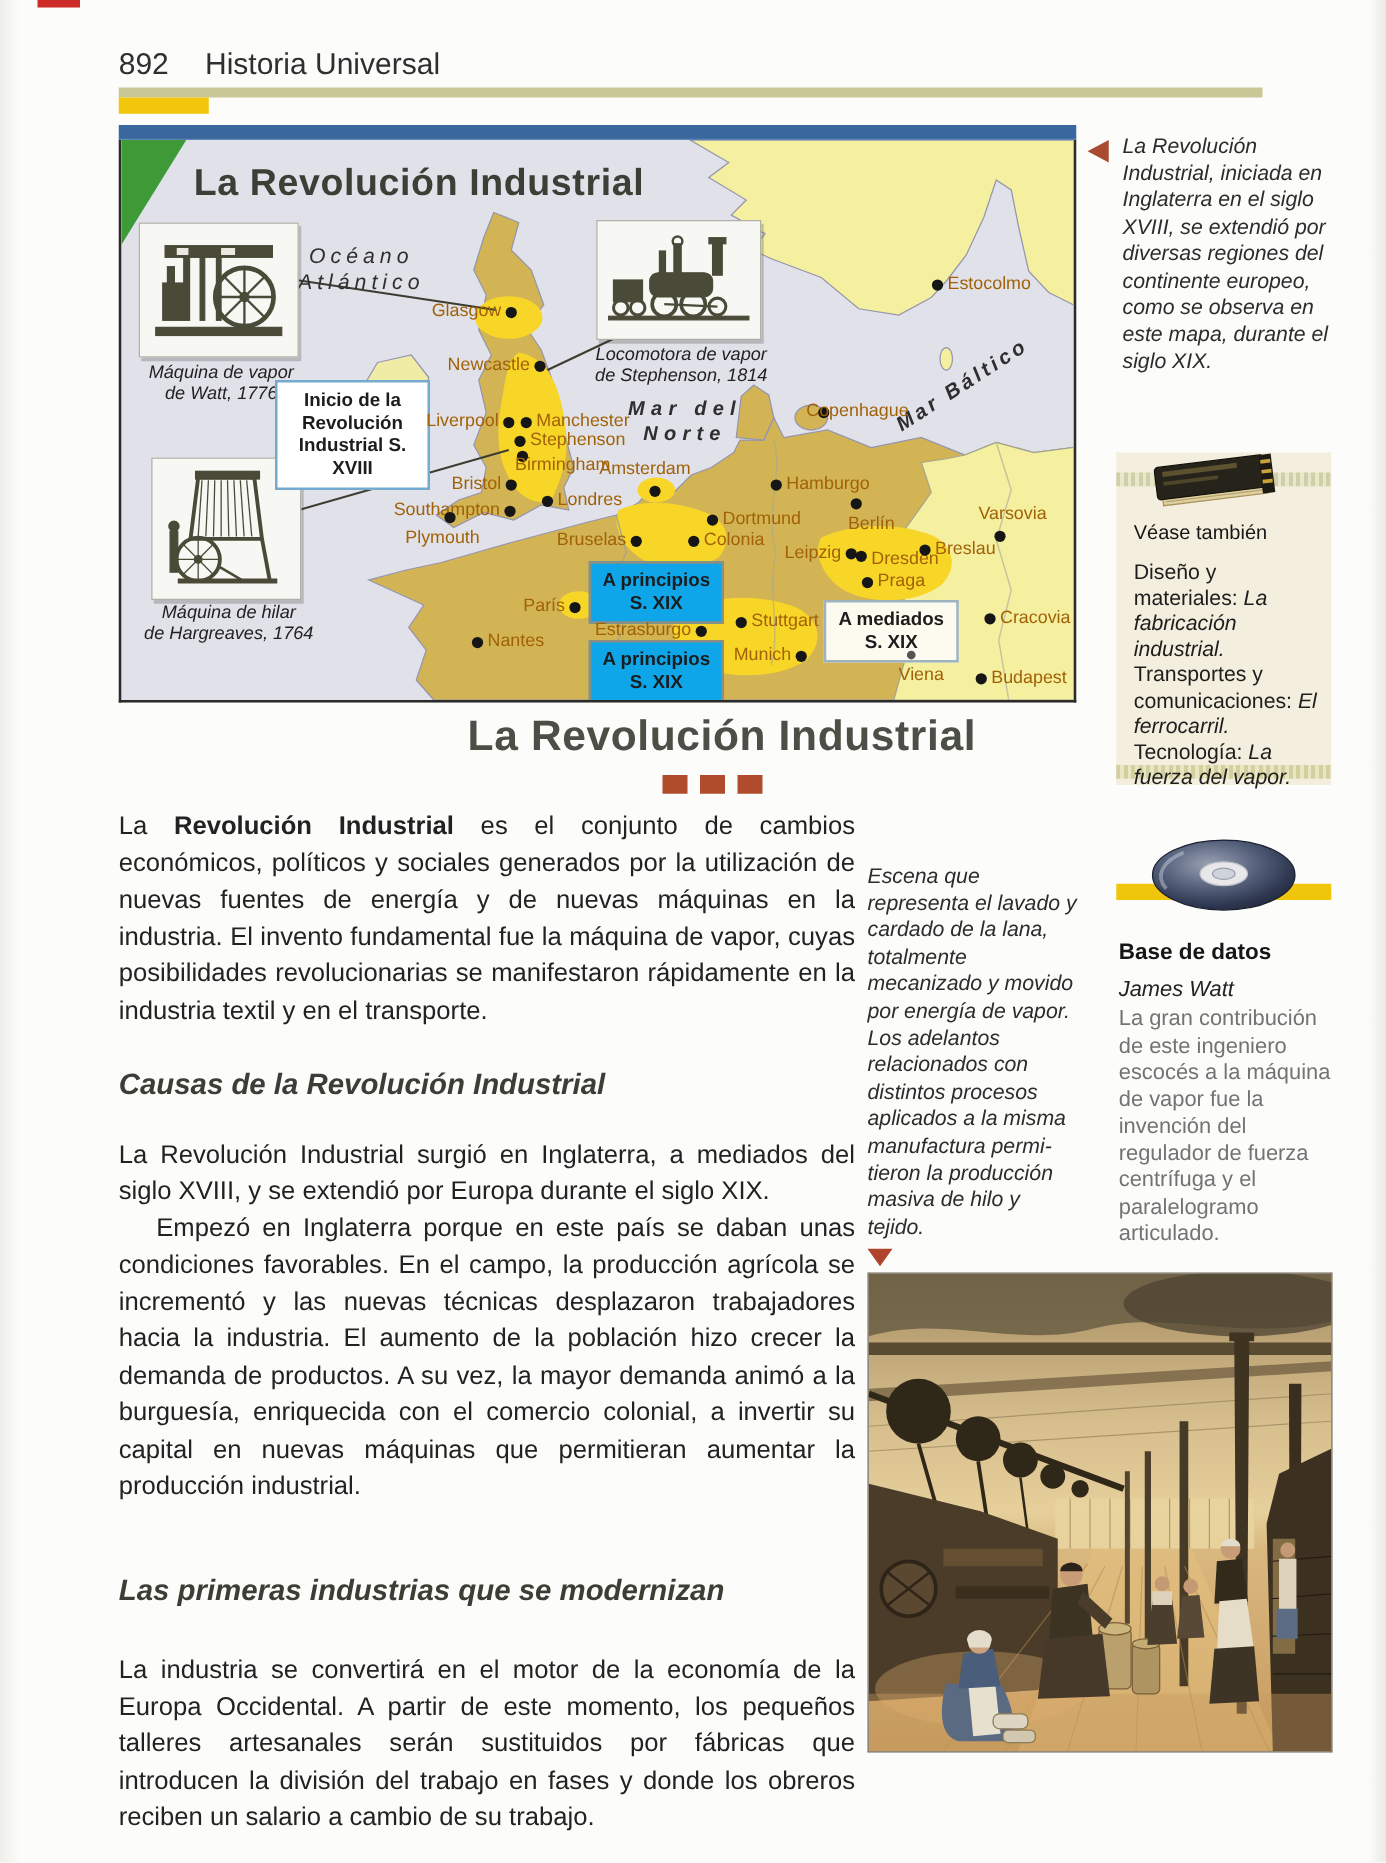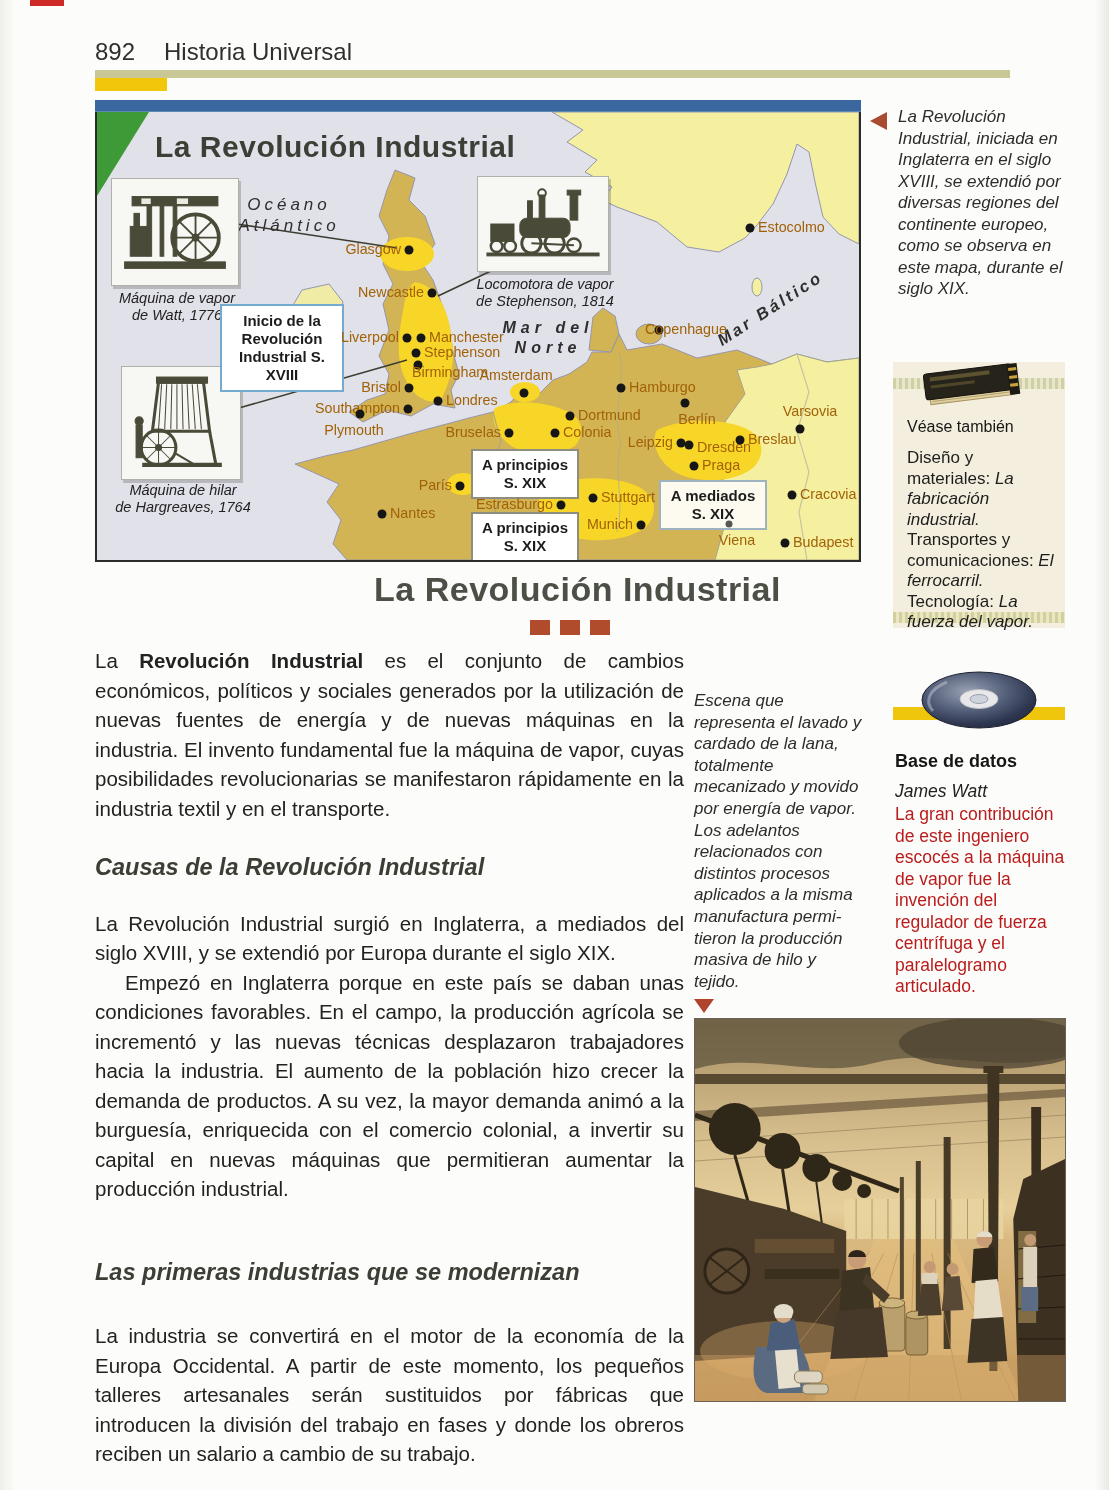--- a/index.html
+++ b/index.html
@@ -22,21 +22,21 @@
   .map-bluebar{height:11px;background:#3a679d;border-bottom:1px solid #5d88b5;}
   .map-inner{position:relative;height:448px;background:#e1e1ea;border:2px solid #2b2b28;border-top:none;overflow:hidden;}
   .map-inner svg.geo{position:absolute;left:0;top:0;width:762px;height:448px;}
   .map-title{left:58px;top:18px;font-size:30px;font-weight:bold;color:#3b4036;letter-spacing:.5px;}
   .sea{color:#2e2e2e;font-style:italic;text-align:center;line-height:1.25;}
   .sea-atl{left:112px;top:82px;width:160px;font-size:17px;letter-spacing:4px;}
   .sea-nor{left:396px;top:206px;width:110px;font-size:16px;font-weight:bold;letter-spacing:5px;}
   .sea-bal{left:598px;top:186px;width:150px;font-size:16.5px;font-weight:bold;letter-spacing:3px;transform:rotate(-33deg);}
   .mbox{position:absolute;text-align:center;font-weight:bold;color:#1c1c1c;line-height:1.2;}
   .mbox-inicio{left:123px;top:192px;width:118px;background:#fff;border:2px solid #74aace;font-size:15px;padding:6px 1px;}
-  .mbox-cream{width:100px;background:#ffffff;border:2px solid #8e8e80;font-size:15px;padding:5px 2px;}
+  .mbox-cream{width:100px;background:#0ea5e9;border:2px solid #8e8e80;font-size:15px;padding:5px 2px;}
   .mbox-p1{left:374px;top:337px;}
   .mbox-p2{left:374px;top:400px;}
   .mbox-med{left:562px;top:368px;width:100px;background:#fdfaf0;border:2px solid #9db3c0;font-size:15px;padding:5px 2px;position:absolute;text-align:center;font-weight:bold;line-height:1.2;color:#1c1c1c;}
   .legend{left:54px;top:409px;width:182px;height:32px;background:#fff;border:2px solid #1e1e1e;display:flex;align-items:center;}
   .legend .sw{width:38px;height:17px;margin:0 8px 0 10px;}
   .legend .lg-lbl{font-weight:bold;font-size:16px;color:#111;}
   .illus{position:absolute;background:#f7f7f3;border:1px solid #b0b0a8;box-shadow:2px 3px 0 rgba(60,60,50,.25);display:flex;align-items:center;justify-content:center;}
   .illus-watt{left:14px;top:66px;width:126px;height:106px;}
   .illus-loco{left:380px;top:64px;width:130px;height:94px;}
   .illus-jenny{left:24px;top:254px;width:118px;height:112px;}
@@ -60,21 +60,21 @@
   .v-band.bot{bottom:5px;background:repeating-linear-gradient(90deg,#d3d0a0 0 3px,#eae6c2 3px 6px);}
   .v-book{position:absolute;left:24px;top:-6px;}
   .v-head{position:absolute;left:14px;top:56px;font-weight:normal;font-size:16px;color:#161616;}
   .v-body{position:absolute;left:14px;top:86px;width:148px;font-size:17px;line-height:20.5px;color:#1d1d1d;}
 
   .bdd{left:893px;top:663px;width:176px;}
   .bdd-bar{position:absolute;left:0;top:44px;width:172px;height:13px;background:#f0c60c;}
   .bdd-cd{position:absolute;left:26px;top:6px;}
   .bdd-head{position:absolute;left:2px;top:88px;font-weight:bold;font-size:18px;color:#161616;}
   .bdd-sub{position:absolute;left:2px;top:118px;font-style:italic;font-size:17.5px;color:#222;}
-  .bdd-text{position:absolute;left:2px;top:141px;width:170px;font-size:17.5px;line-height:21.5px;color:#b91c1c;}
+  .bdd-text{position:absolute;left:2px;top:141px;width:170px;font-size:17.5px;line-height:21.5px;color:#737373;}
 
   
   .art-title{left:95px;top:570px;width:965px;text-align:center;font-size:34px;font-weight:bold;color:#4b4f45;letter-spacing:.5px;}
   .sq-row{left:95px;top:620px;width:950px;text-align:center;}
   .sq-row span{display:inline-block;width:20px;height:15px;background:#b04c2c;margin:0 5px;}
   .col-main{left:95px;top:646px;width:589px;color:#222;font-size:20.5px;line-height:29.5px;text-align:justify;}
   .col-main p{margin:0;}
   .col-main .sect p + p{text-indent:30px;}
   .h-sec{font-size:23.5px;font-weight:bold;font-style:italic;color:#3a3e34;text-align:left;}
   .h-causas{margin:30px 0 26px 0;}

